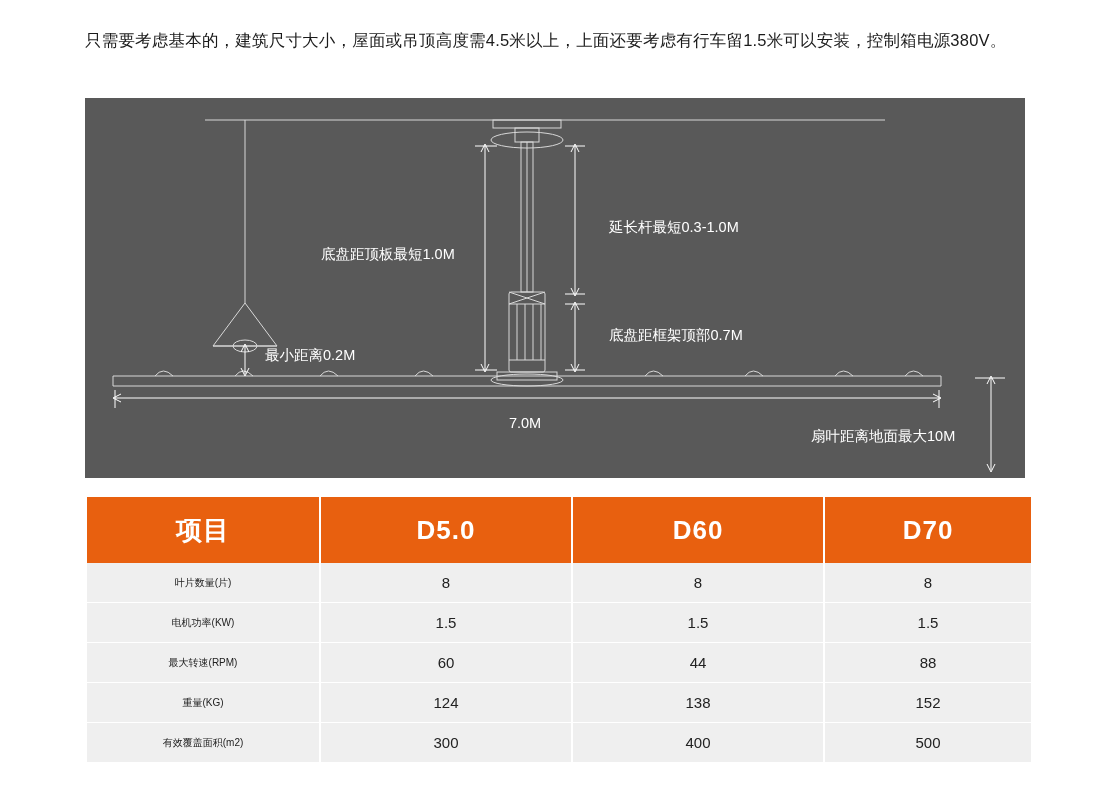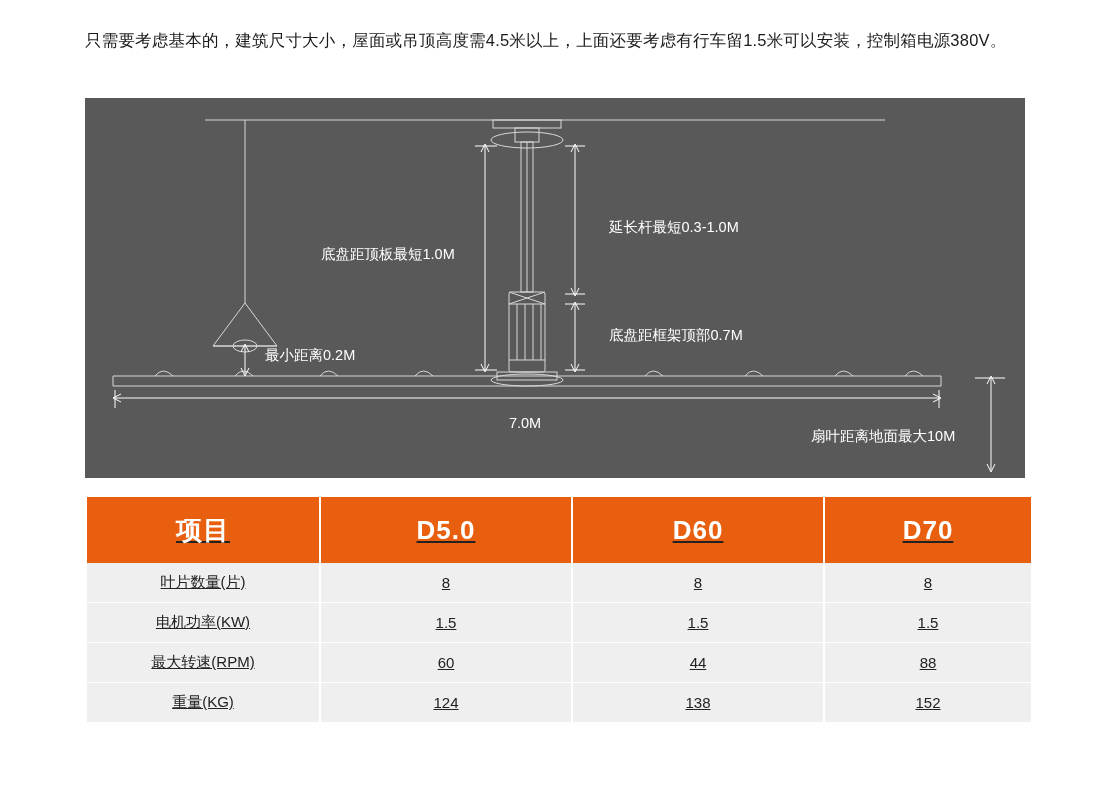--- a/index.html
+++ b/index.html
@@ -43,21 +43,20 @@
     display: block;
   }
   .spec-table {
     position: absolute;
     left: 85px;
     top: 497px;
     width: 940px;
     border-collapse: separate;
     border-spacing: 2px 0;
     table-layout: fixed;
-    text-decoration: underline;
   }
   .spec-table th {
     background: #e8600f;
     color: #ffffff;
     font-size: 26px;
     font-weight: bold;
     height: 64px;
     text-align: center;
     letter-spacing: 1px;
   }
@@ -66,21 +65,21 @@
   }
   .spec-table td {
     background: #efefef;
     height: 37px;
     text-align: center;
     font-size: 15px;
     color: #222;
     border-bottom: 1px solid #ffffff;
   }
   .spec-table td.label {
-    font-size: 15px;
+    font-size: 10px;
   }
   .spec-table tr:last-child td {
     border-bottom: none;
   }
   .spec-table col.c1 { width: 232px; }
   .spec-table col.c2 { width: 250px; }
   .spec-table col.c3 { width: 250px; }
   .spec-table col.c4 { width: 206px; }
 
   .dlabel {
@@ -224,16 +223,22 @@
         <td>60</td>
         <td>44</td>
         <td>88</td>
       </tr>
       <tr>
         <td class="label">重量(KG)</td>
         <td>124</td>
         <td>138</td>
         <td>152</td>
       </tr>
+      <tr>
+        <td class="label">有效覆盖面积(m2)</td>
+        <td>300</td>
+        <td>400</td>
+        <td>500</td>
+      </tr>
     </tbody>
   </table>
 
 </div>
 
 </body></html>

